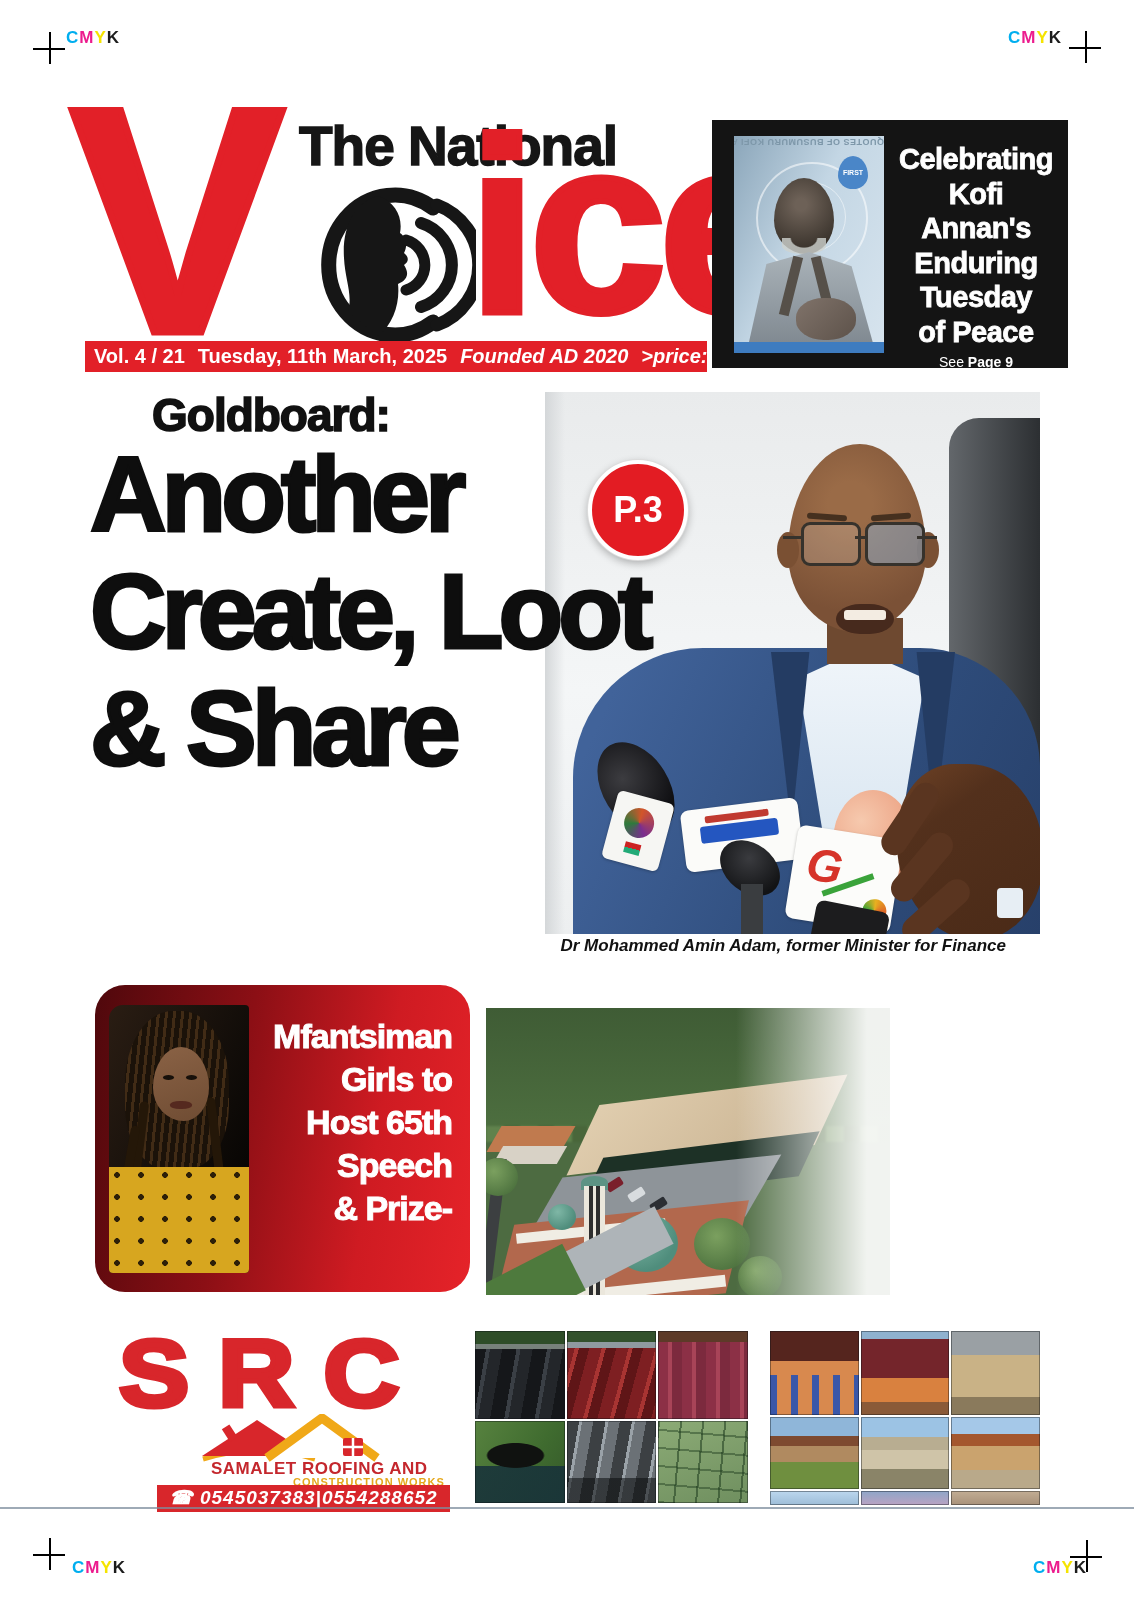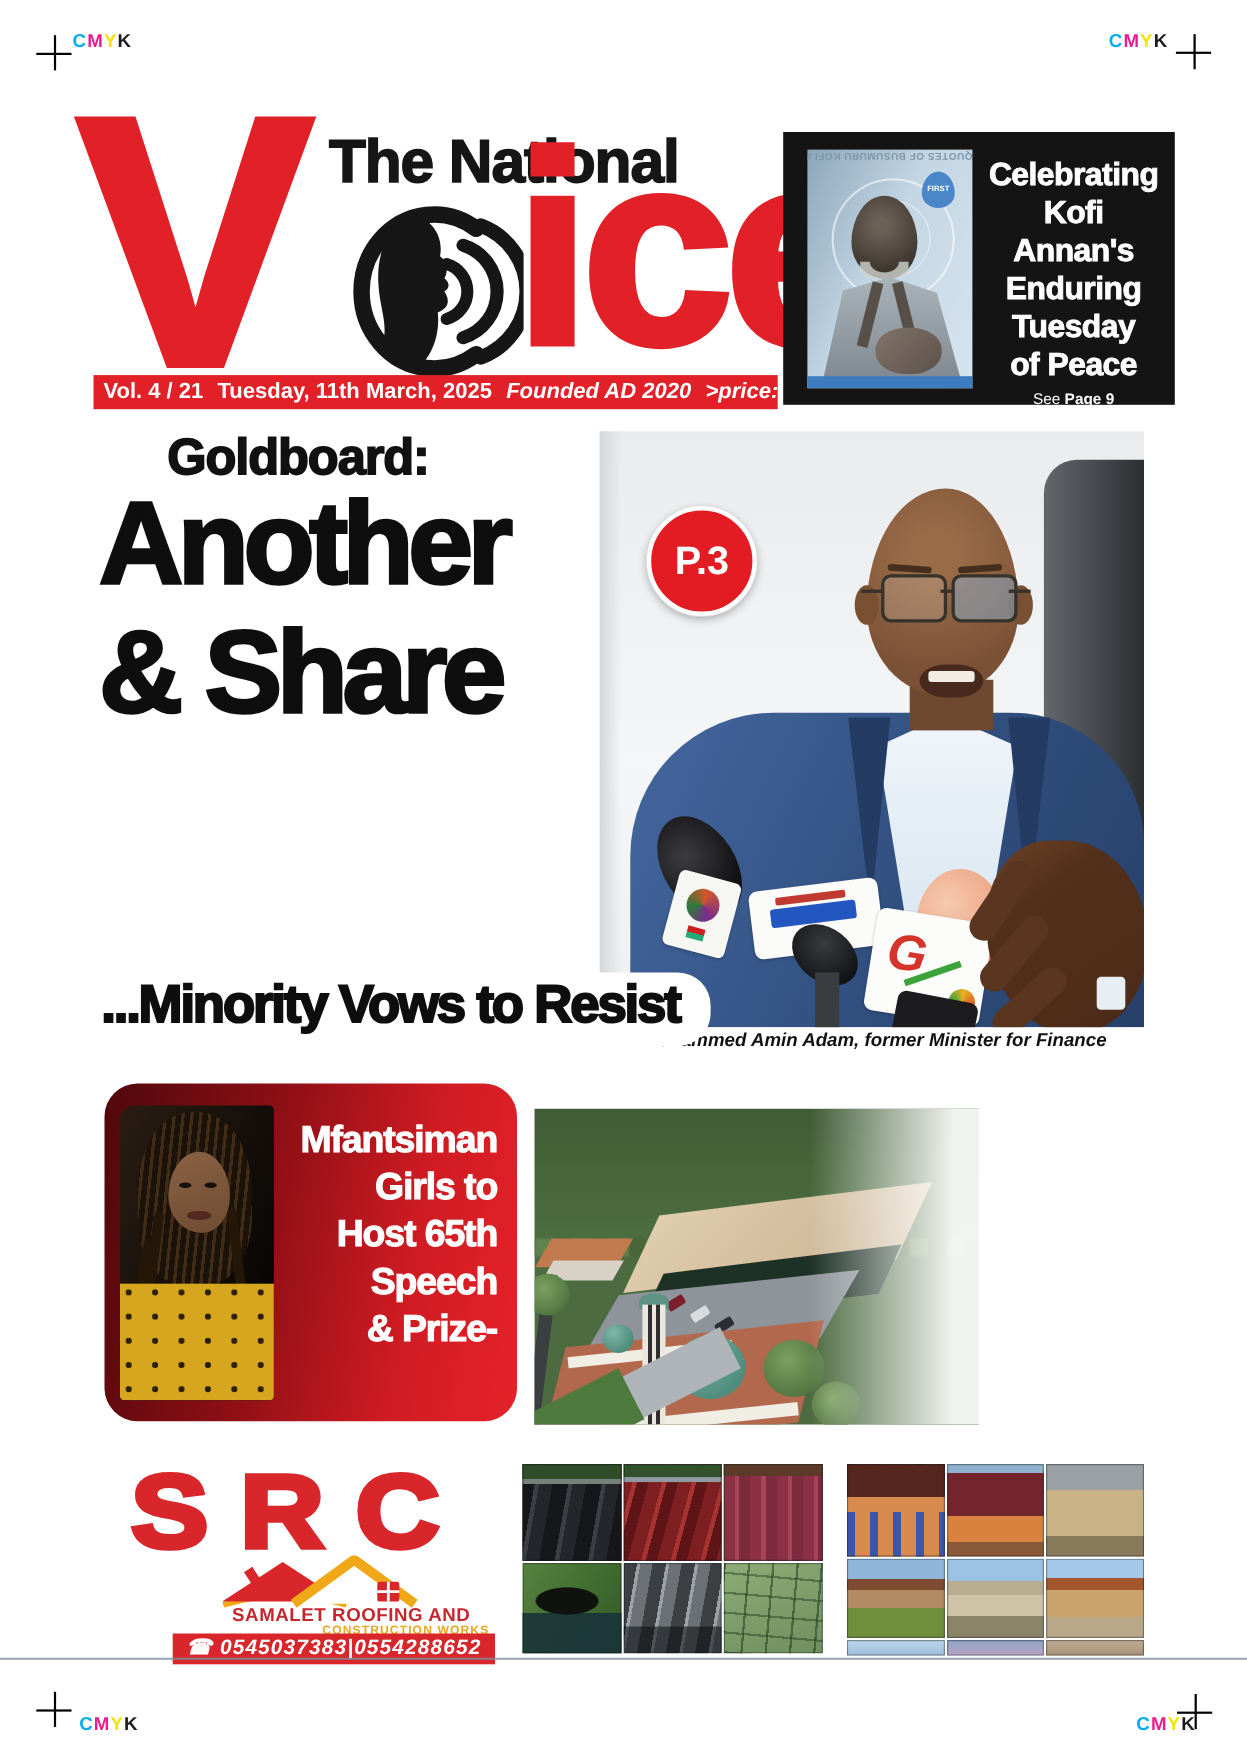--- a/index.html
+++ b/index.html
@@ -331,24 +331,24 @@
     <div class="ph-hand"></div>
     <div class="ph-finger" style="left:352px;top:386px;transform:rotate(34deg);"></div>
     <div class="ph-finger" style="left:364px;top:434px;transform:rotate(40deg);"></div>
     <div class="ph-finger" style="left:378px;top:478px;transform:rotate(48deg);"></div>
     <div class="ph-cuff"></div>
   </div>
 
   <div class="kicker">Goldboard:</div>
   <div class="headline">
     <div>Another</div>
+    <div>Create, Loot</div>
     <div>&amp; Share</div>
   </div>
   <div class="p3">P.3</div>
-  <div class="subhead">...Minority Vows to Resist</div>
   <div class="caption-strip">Dr Mohammed Amin Adam, former Minister for Finance</div>
 
   <div class="mf-box">
     <div class="mf-photo">
       <div class="mf-hair"></div>
       <div class="mf-braid" style="left:24px;top:96px;transform:rotate(7deg);"></div>
       <div class="mf-braid" style="left:104px;top:92px;transform:rotate(-7deg);"></div>
       <div class="mf-braid" style="left:12px;top:120px;transform:rotate(10deg);"></div>
       <div class="mf-face">
         <div class="mf-eye" style="left:10px;"></div>

